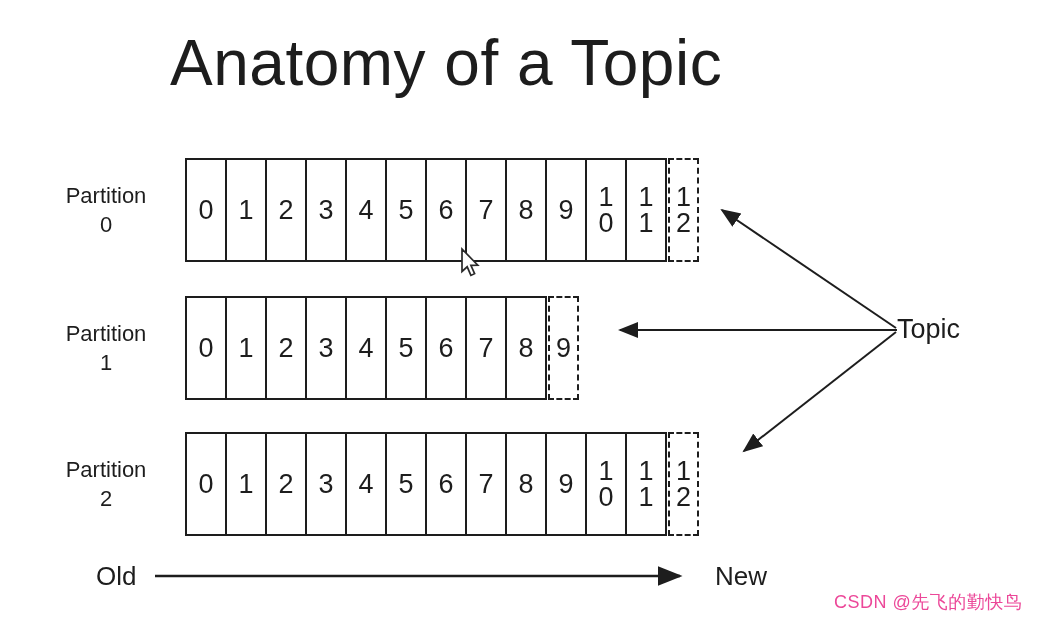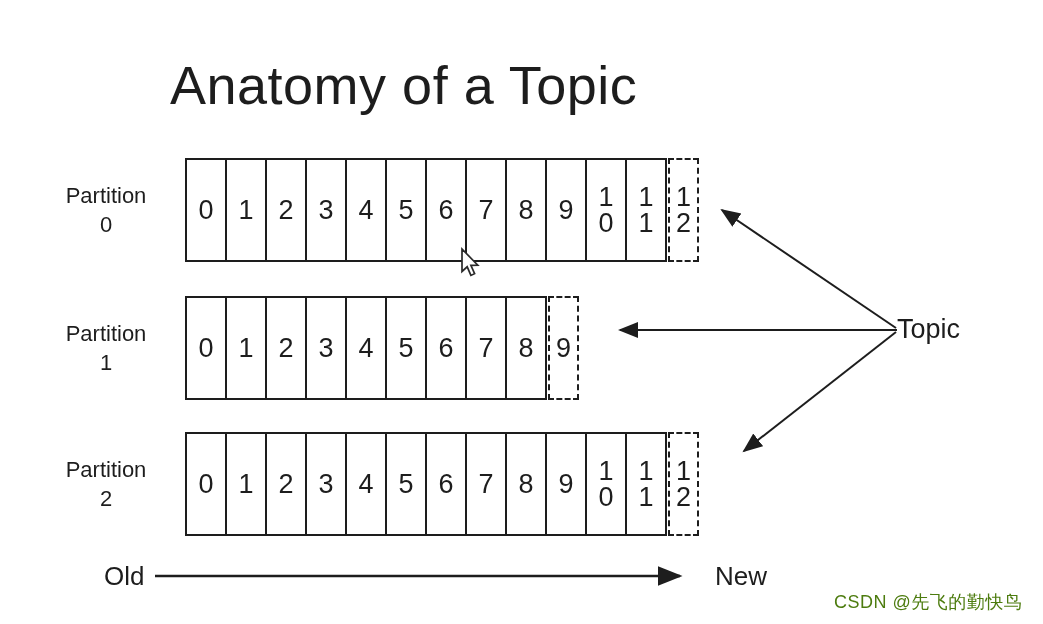--- a/index.html
+++ b/index.html
@@ -1,30 +1,30 @@
 <!DOCTYPE html>
 <html><head>
 <meta charset="utf-8">
 <style>
   html,body{margin:0;padding:0;background:#fff;}
   .canvas{position:relative;width:1043px;height:624px;background:#ffffff;overflow:hidden;
           font-family:"Liberation Sans",sans-serif;color:#1d1d1d;}
-  .title{position:absolute;left:170px;top:26px;font-size:54px;font-weight:400;letter-spacing:0.5px;white-space:nowrap;margin-top:28px;}
+  .title{position:absolute;left:170px;top:26px;font-size:64px;font-weight:400;letter-spacing:0.5px;white-space:nowrap;}
   .prow{position:absolute;left:30px;display:flex;align-items:center;height:128px;}
   .plabel{width:152px;text-align:center;font-size:22px;line-height:29px;}
   .segbox{display:flex;margin-left:3px;height:104px;align-items:stretch;}
   .cellrun{display:flex;box-sizing:border-box;border:2px solid #1d1d1d;background:#fff;}
   .cell{width:38px;display:flex;flex-direction:column;align-items:center;justify-content:center;
         font-size:27px;line-height:26px;border-right:2px solid #1d1d1d;}
   .cell:last-child{border-right:none;}
   .pending{width:31px;box-sizing:border-box;border:2px dashed #1d1d1d;margin-left:1px;
            display:flex;flex-direction:column;align-items:center;justify-content:center;
            font-size:27px;line-height:26px;background:#fff;}
   .writes{position:absolute;left:897px;top:314px;font-size:27px;}
-  .old-label{position:absolute;left:104px;top:561px;font-size:26px;}
+  .old-label{position:absolute;left:96px;top:561px;font-size:26px;}
   .new-label{position:absolute;left:715px;top:561px;font-size:26px;text-align:right;}
   .watermark{position:absolute;left:834px;top:590px;font-size:18px;letter-spacing:0.5px;}
   .overlay{position:absolute;left:0;top:0;pointer-events:none;}
 </style>
 </head>
 <body>
 
 <div class="canvas" style="color: rgb(29, 29, 29);">
 
   <div class="title">Anatomy of a Topic</div>
@@ -192,14 +192,14 @@
     <line x1="897" y1="330" x2="620" y2="330" stroke="#1d1d1d" stroke-width="2" marker-end="url(#ah)"></line>
     <line x1="896" y1="332" x2="744" y2="451" stroke="#1d1d1d" stroke-width="2" marker-end="url(#ah)"></line>
 
     <line x1="155" y1="576" x2="680" y2="576" stroke="#1d1d1d" stroke-width="2.5" marker-end="url(#ah)"></line>
 
     <g transform="translate(462,249)">
       <path d="M0,0 L0,22.5 L5.2,17.8 L8.9,26.4 L12.6,24.7 L8.9,16.4 L15.8,16.2 Z" fill="#ffffff" stroke="#2a2a2a" stroke-width="1.7" stroke-linejoin="miter"></path>
     </g>
   </svg>
 
-  <div class="watermark" style="color: #4d7c0f;">CSDN @先飞的勤快鸟</div>
+  <div class="watermark" style="color: #ec4899;">CSDN @先飞的勤快鸟</div>
 </div>
 
 </body></html>

